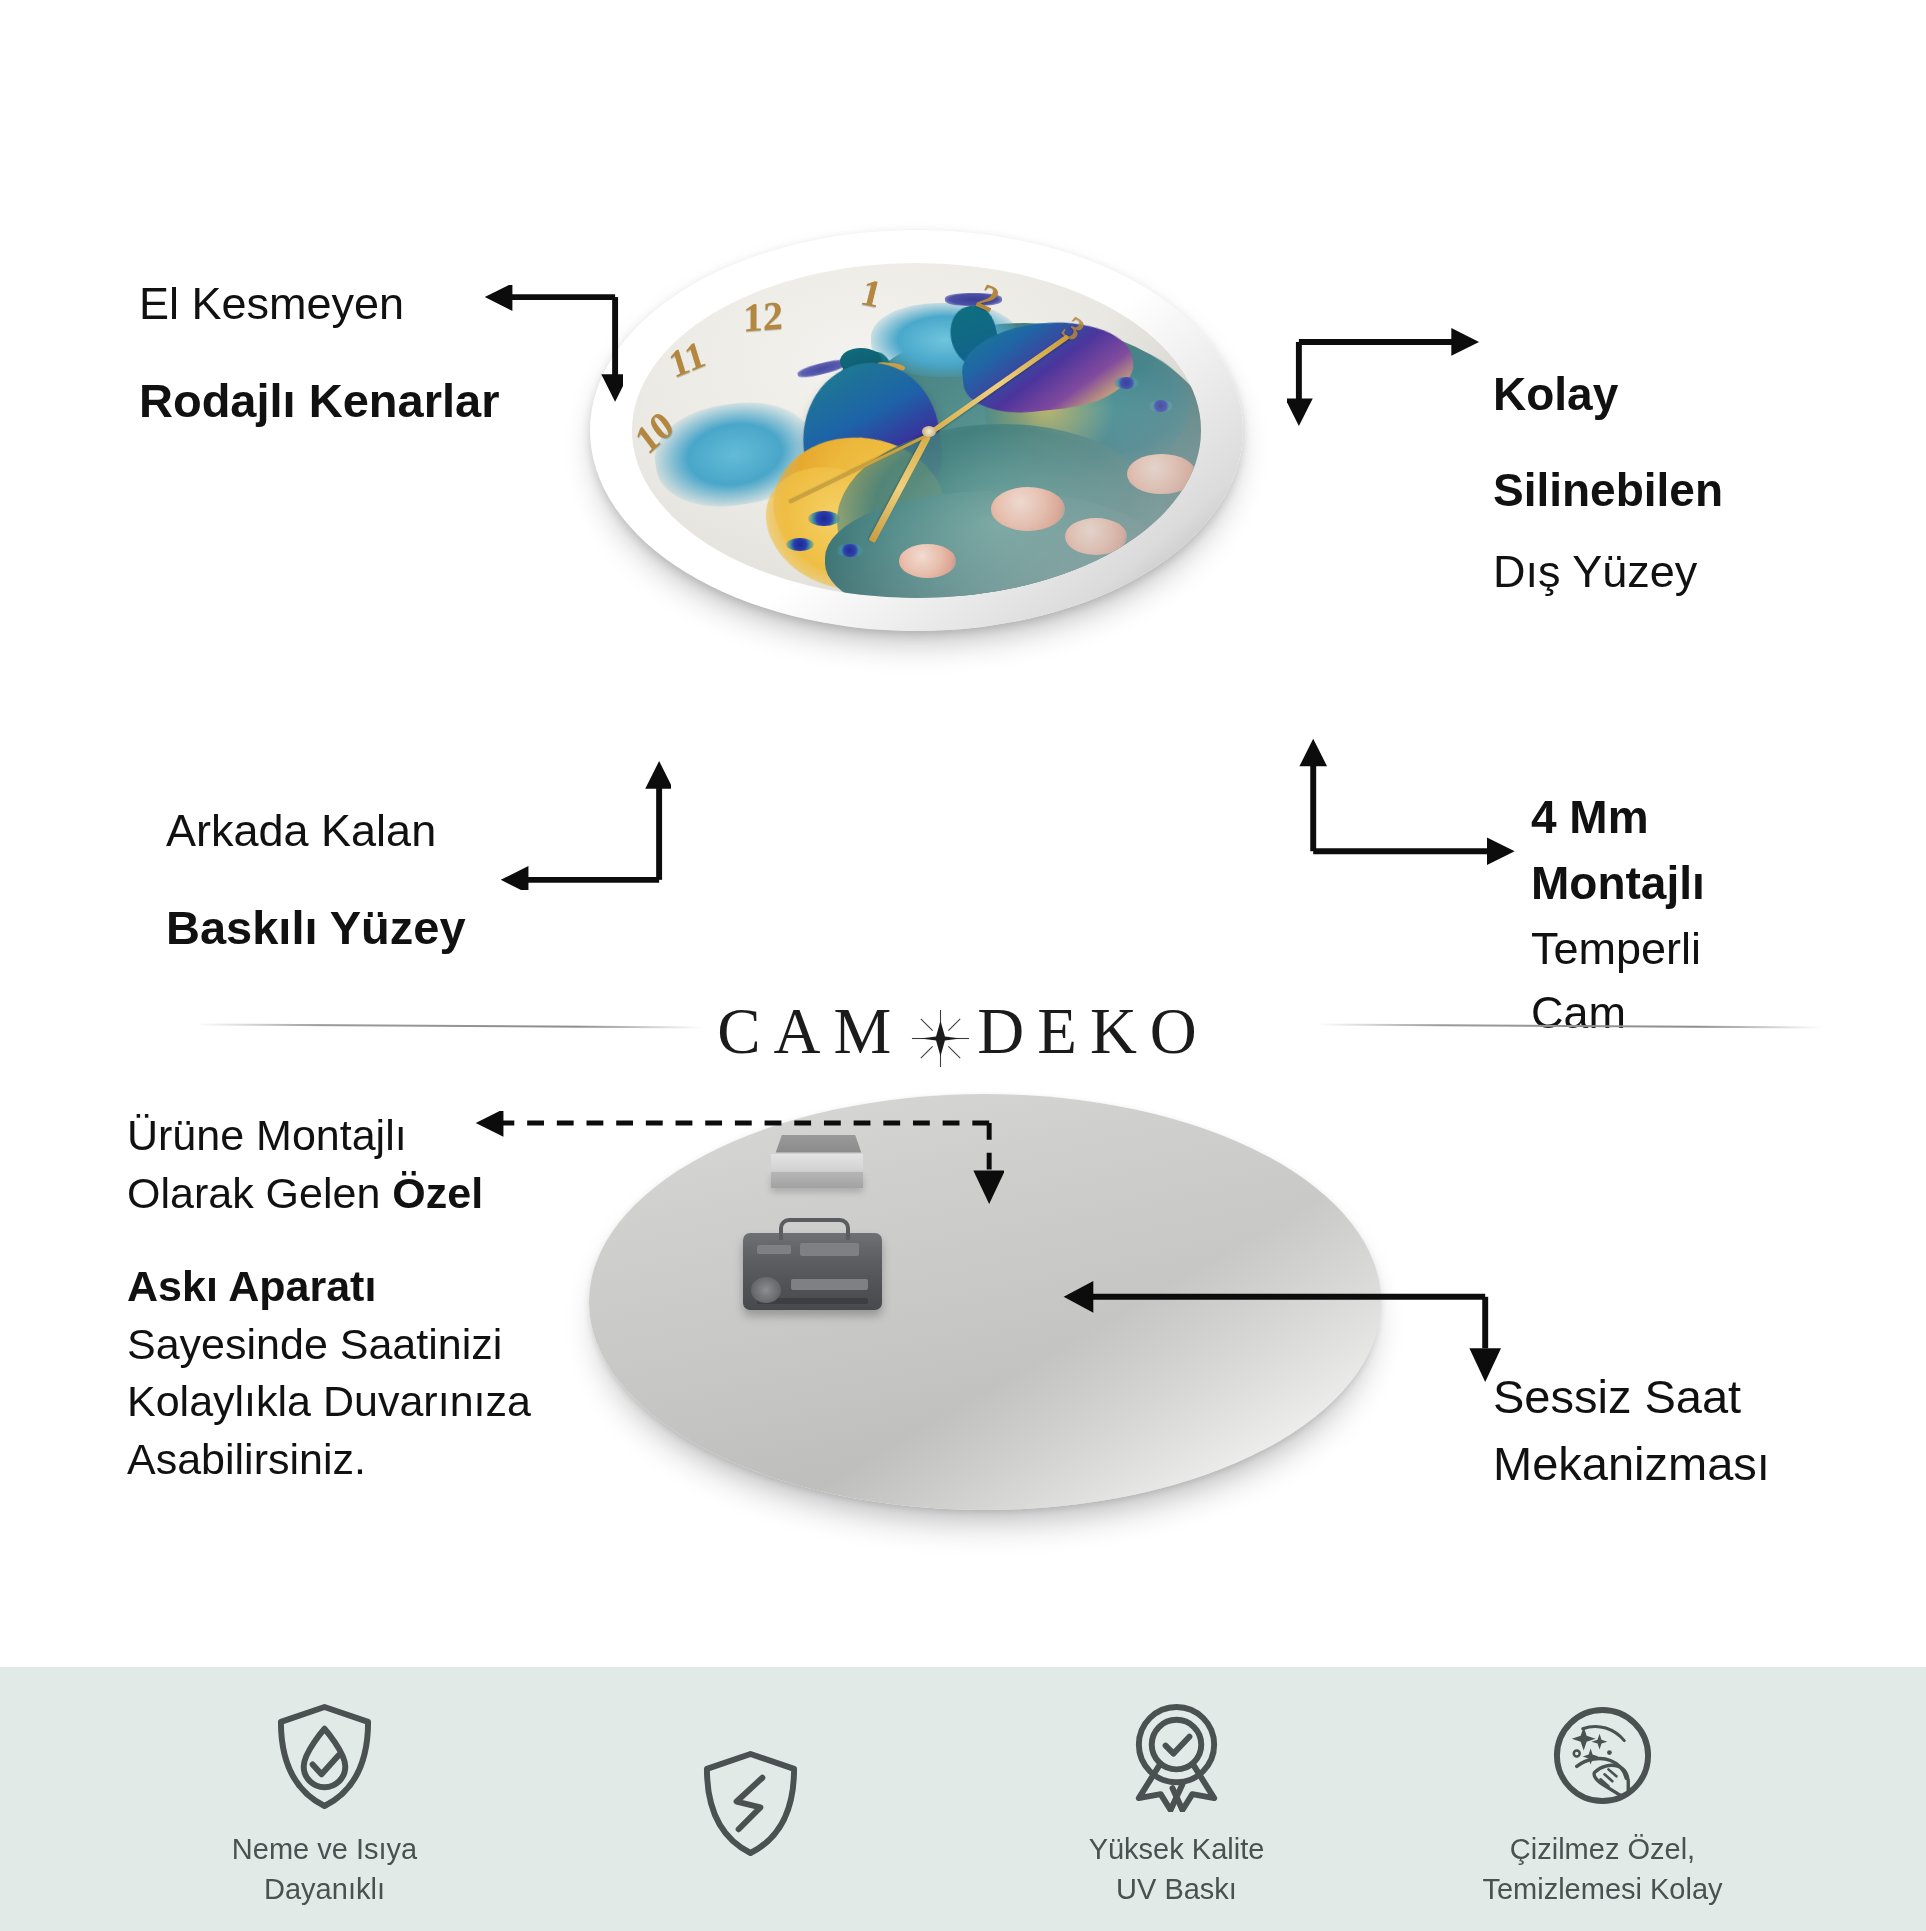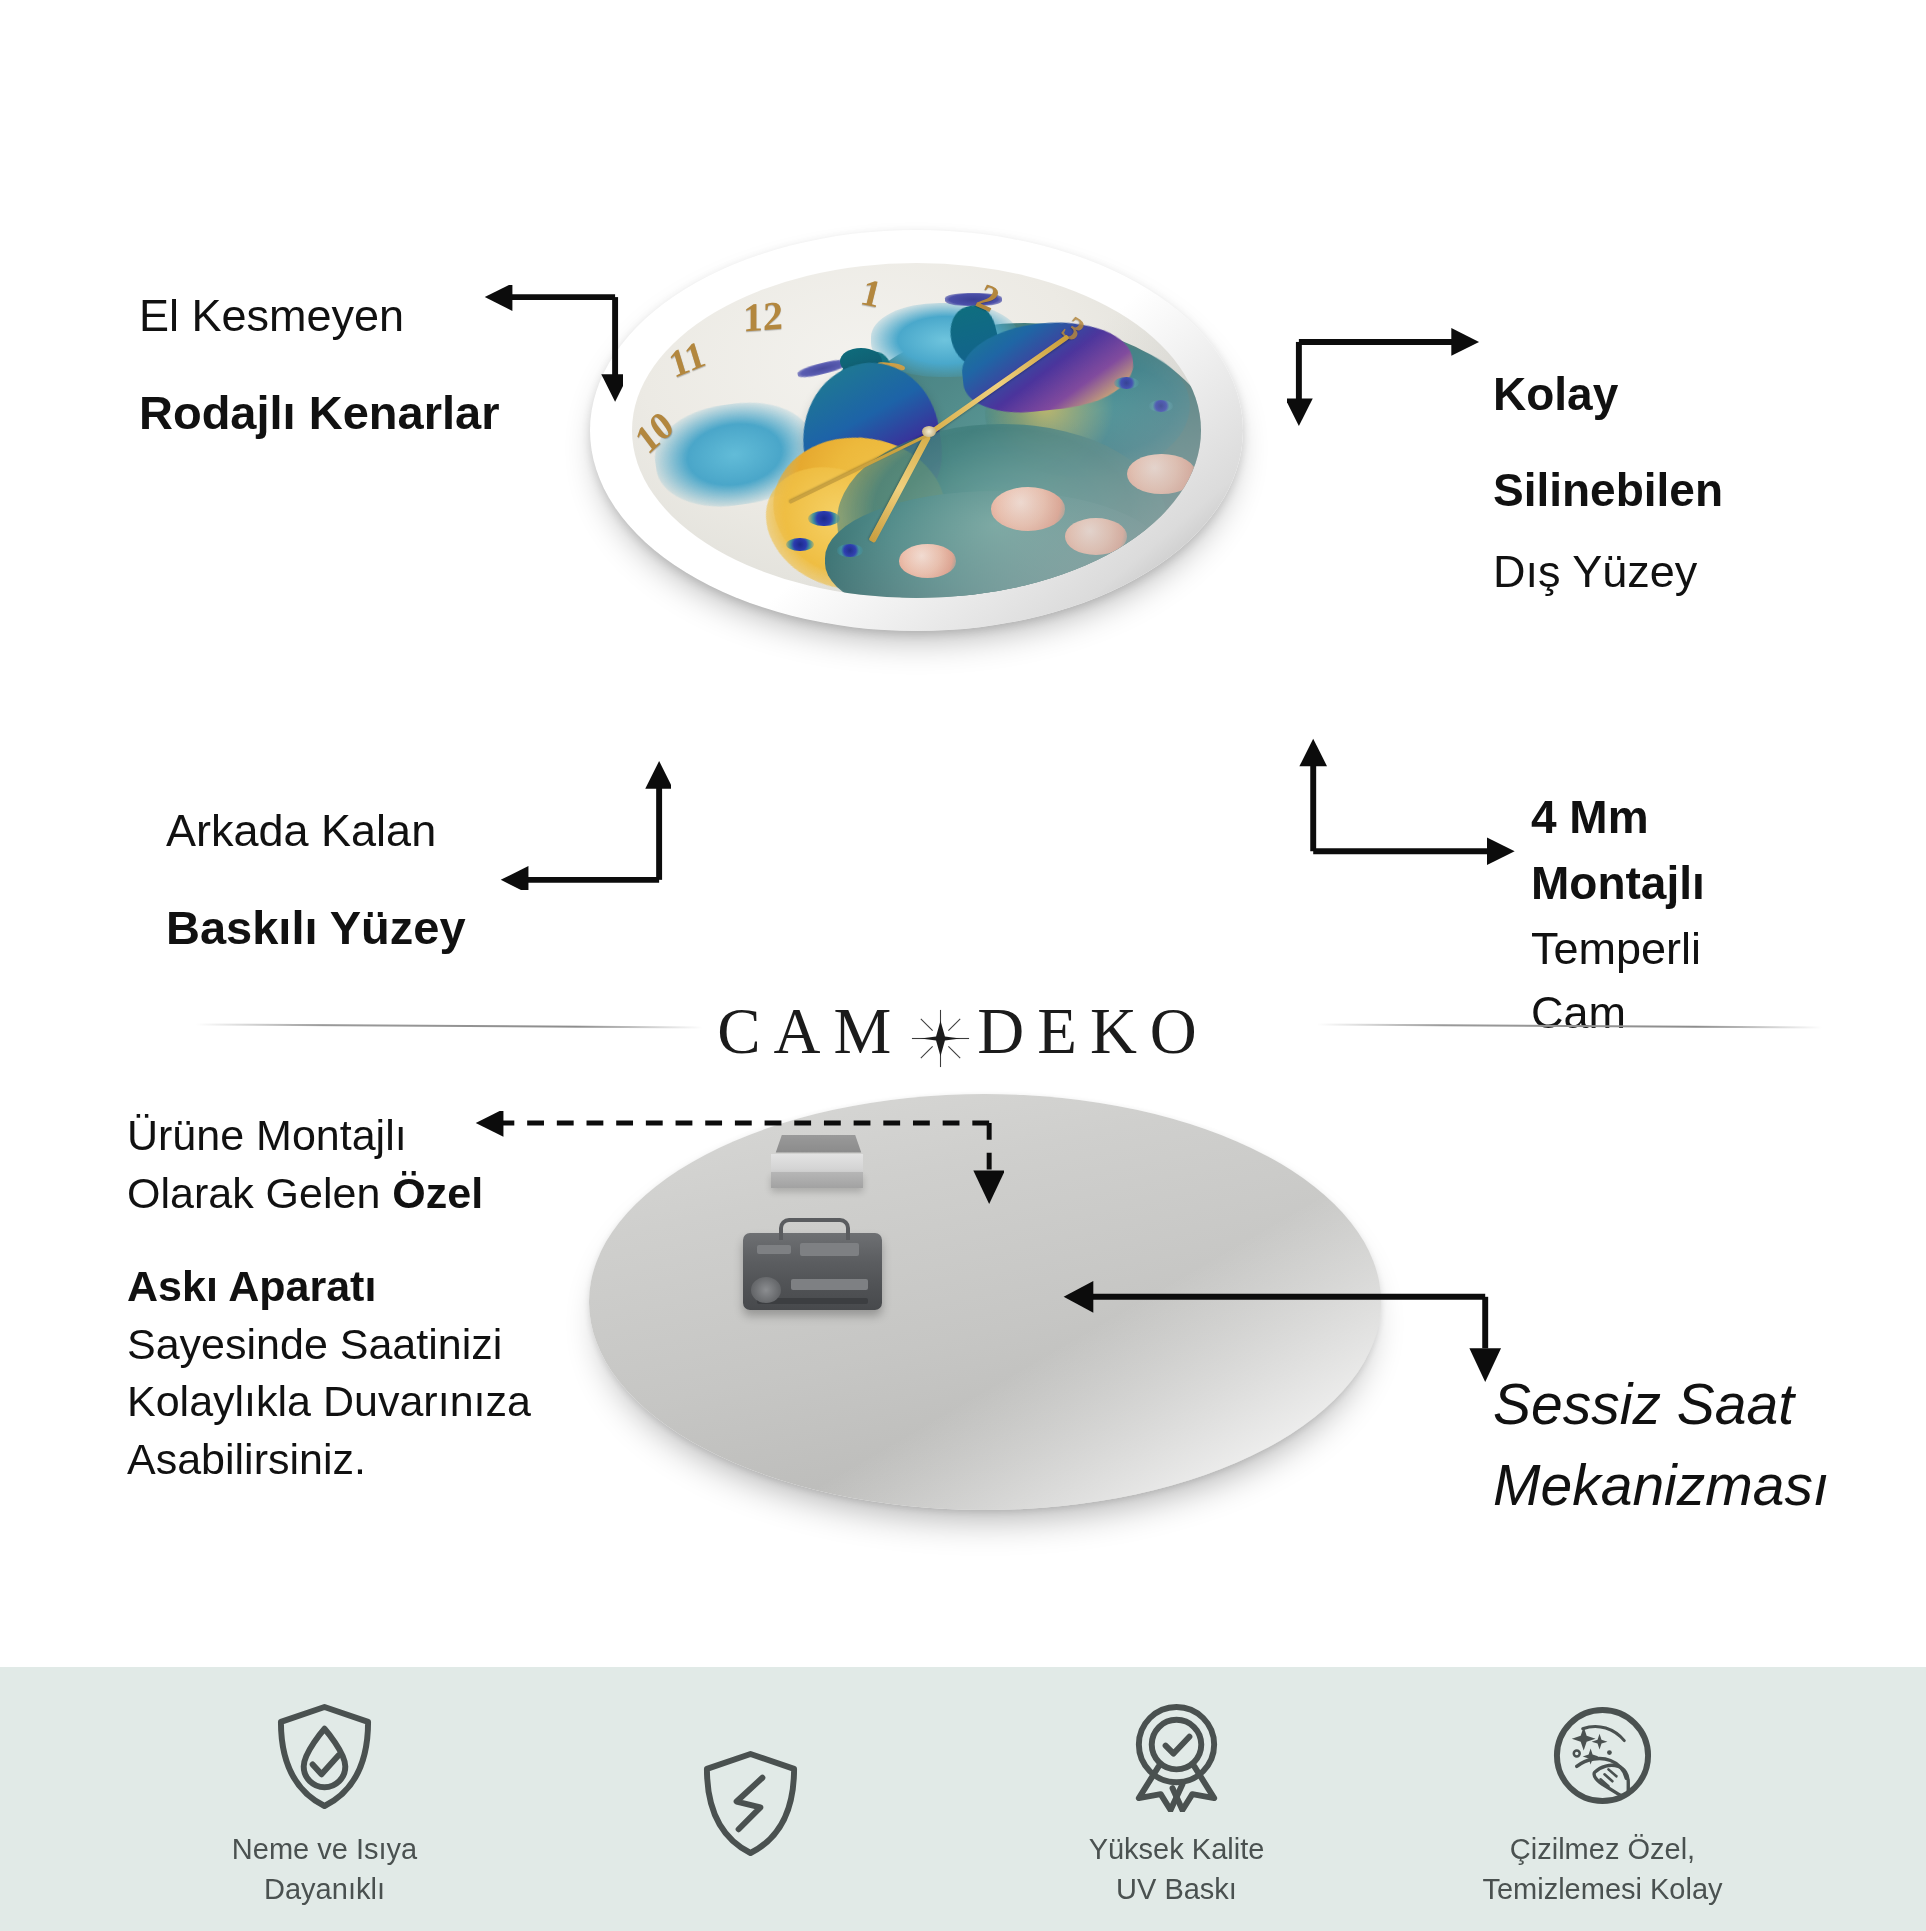--- a/index.html
+++ b/index.html
@@ -301,21 +301,21 @@
 
         <div class="hand" style="left:52%;top:50.5%;width:30%;height:5px;transform:rotate(-35deg);"></div>
         <div class="hand" style="left:52%;top:50.5%;width:21%;height:7px;transform:rotate(118deg);"></div>
         <div class="hand" style="left:52%;top:51%;width:27%;height:2.5px;transform:rotate(154deg);background:#caa240;"></div>
         <div class="hub" style="left:51%;top:48.8%;"></div>
       </div>
       <div class="clock-edge"></div>
     </div>
   </div>
 
-  <div class="callout" style="left:139px;top:287px;font-size:45px;">
+  <div class="callout" style="left:139px;top:275px;font-size:45px;">
     <span class="ln reg">El Kesmeyen</span>
     <span class="ln bold" style="font-size:47px;">Rodajlı Kenarlar</span>
   </div>
   <svg class="arrowsvg" style="left:465px;top:285px;" width="158" height="119" viewBox="0 0 160 120">
     <path d="M152 12 L152 100" stroke="#0c0c0c" stroke-width="6" fill="none"></path>
     <path d="M152 12 L42 12" stroke="#0c0c0c" stroke-width="6" fill="none"></path>
     <polygon points="20,12 48,-2 48,26" fill="#0c0c0c"></polygon>
     <polygon points="152,118 138,90 166,90" fill="#0c0c0c"></polygon>
   </svg>
 
@@ -410,21 +410,21 @@
     <span class="ln reg">Kolaylıkla Duvarınıza</span>
     <span class="ln reg">Asabilirsiniz.</span>
   </div>
 
   <svg class="arrowsvg" style="left:1030px;top:1257px;" width="475" height="139" viewBox="0 0 480 140">
     <path d="M460 40 L60 40" stroke="#0c0c0c" stroke-width="6" fill="none"></path>
     <path d="M460 40 L460 92" stroke="#0c0c0c" stroke-width="6" fill="none"></path>
     <polygon points="34,40 64,24 64,56" fill="#0c0c0c"></polygon>
     <polygon points="460,126 444,92 476,92" fill="#0c0c0c"></polygon>
   </svg>
-  <div class="callout" style="left:1493px;top:1364px;font-size:57px;line-height:1.42;font-style:italic;">
+  <div class="callout" style="left:1493px;top:1364px;font-size:47px;line-height:1.42;">
     <span class="ln reg">Sessiz Saat</span>
     <span class="ln reg">Mekanizması</span>
   </div>
 
   <div class="featurebar">
 
     <div class="feature">
       <div class="ic">
         <svg width="103" height="111" viewBox="0 0 104 112">
           <path d="M52 6 L96 21 C96 66 80 92 52 106 C24 92 8 66 8 21 Z" fill="none" stroke="#4a5150" stroke-width="6" stroke-linejoin="round"></path>

